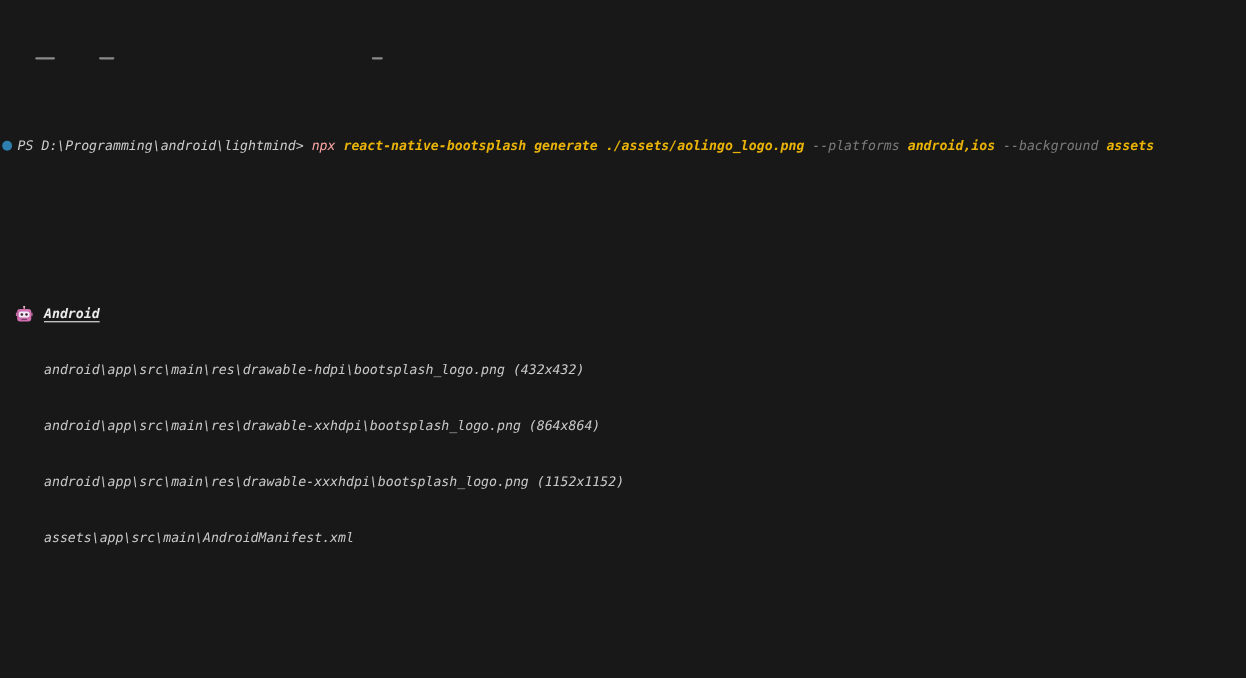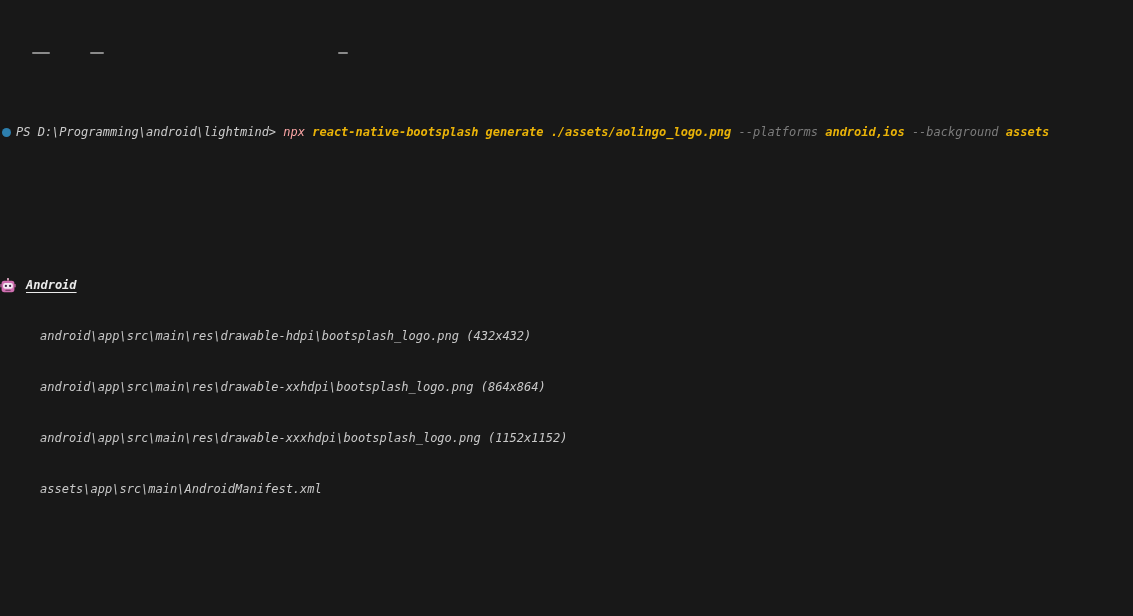--- a/index.html
+++ b/index.html
@@ -18,21 +18,21 @@
   .clipline i.f1{left:32px;width:18px;}
   .clipline i.f2{left:90px;width:14px;}
   .clipline i.f3{left:338px;width:10px;}
   
   .dot{display:inline-block;width:9px;height:9px;border-radius:50%;background:#2d7fae;margin:0 5px 0 2px;flex:0 0 auto;}
   .t-dim{color:#cccccc;}
   .t-cmd{color:#fca5a5;}
   .t-bright{color:#eab308;font-weight:bold;}
   .t-flag{color:#7c7c7c;}
   
-  .hdr{align-items:center;}
+  .hdr{padding-left:14px;align-items:center;}
   .hdr .ico{width:16px;height:16px;margin-right:10px;flex:0 0 auto;display:inline-flex;}
   .hdr .ttl{color:#ebebeb;font-weight:bold;text-decoration:underline;text-underline-offset:3px;text-decoration-thickness:1px;}
   .file{padding-left:40px;color:#c9c9c9;}
   .sp{white-space:pre;}
 </style>
 </head>
 <body>
 
 <div class="term">
 

